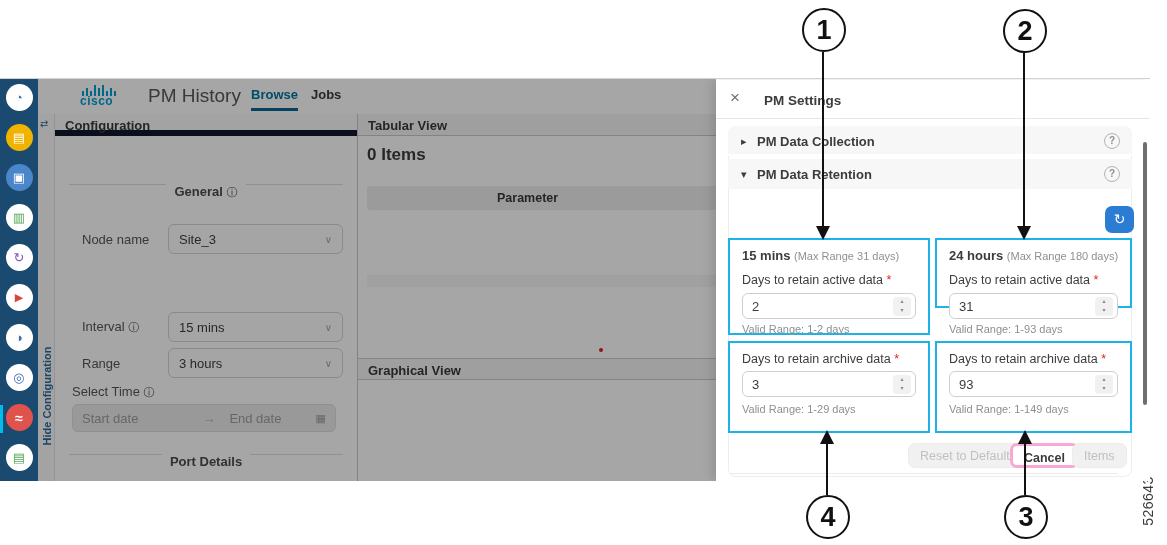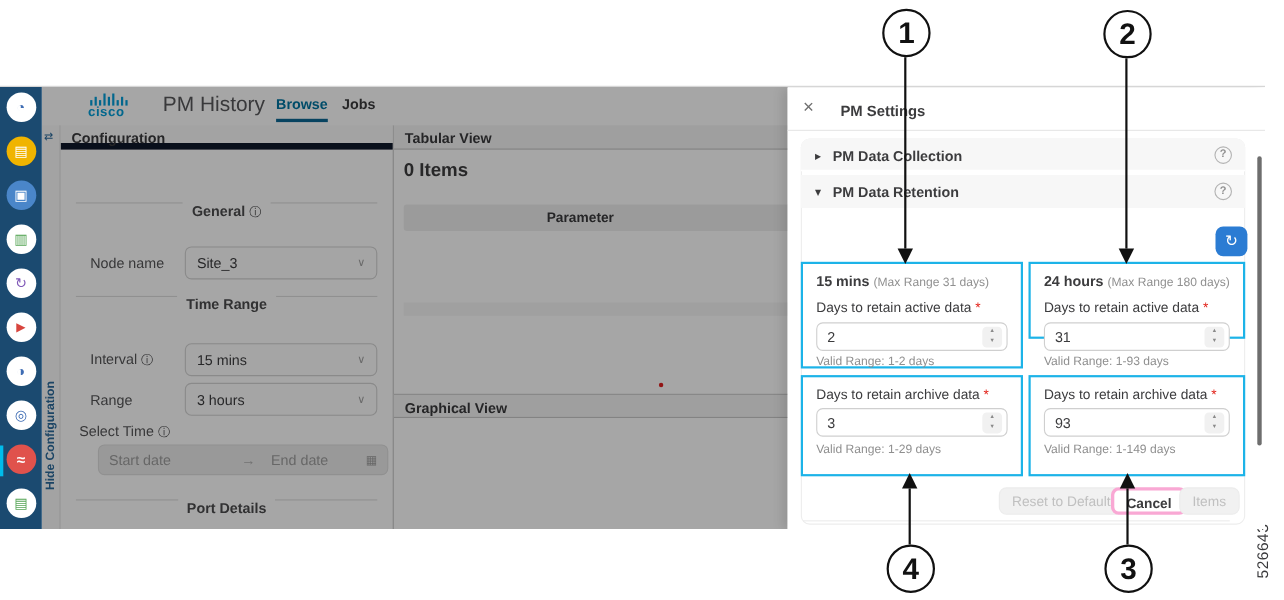--- a/index.html
+++ b/index.html
@@ -40,21 +40,21 @@
   .config { position:absolute; left:55px; top:35px; width:303px; height:368px; background:#fff; border-right:1px solid #c9c9c9; }
   .panel-head { height:22px; background:#fafafa; border-bottom:6px solid #0f172a; font-size:13px; font-weight:bold; color:#3a3a3c; padding:4px 0 0 10px; }
   .sect { position:absolute; left:14px; right:14px; display:flex; align-items:flex-start; gap:8px; font-size:13px; font-weight:bold; color:#4c4c4e; }
   .sect:before,.sect:after { content:""; flex:1; height:1px; background:#ddd; }
   .info { font-size:11px; font-weight:normal; color:#4c4c4e; }
   .frow { position:absolute; left:27px; right:14px; height:30px; display:flex; align-items:center; }
   .flabel { font-size:13px; color:#565658; width:86px; flex:0 0 auto; }
   .fsel { flex:1; height:30px; background:#fdfdfd; border:1px solid #d4d4d4; border-radius:6px; font-size:13px; color:#3e3e40; display:flex; align-items:center; padding:0 10px; }
   .fsel .chev { margin-left:auto; color:#a2a2a2; font-size:10px; }
   .slabel { position:absolute; left:17px; font-size:13px; color:#565658; }
-  .daterange { position:absolute; left:34px; top:290px; width:264px; height:28px; background:#ececec; border:1px solid #ddd; border-radius:6px; display:flex; align-items:center; padding:0 9px; font-size:13px; color:#9e9e9e;text-align:center; }
+  .daterange { position:absolute; left:17px; top:290px; width:264px; height:28px; background:#ececec; border:1px solid #ddd; border-radius:6px; display:flex; align-items:center; padding:0 9px; font-size:13px; color:#9e9e9e;text-align:center; }
   .daterange .arrow { margin:0 14px 0 64px; color:#b0b0b0; }
   .daterange .cal { margin-left:auto; color:#9e9e9e; font-size:11px; }
 
   
   .tabular-head { position:absolute; left:358px; top:35px; right:0; height:22px; background:#f4f4f4; border-bottom:1px solid #c9c9c9; font-size:13px; font-weight:bold; color:#3a3a3c; padding:4px 0 0 10px; }
   .items-count { position:absolute; left:367px; top:66px; font-size:17px; font-weight:bold; color:#3c3c3e; }
   .param-band { position:absolute; left:367px; top:107px; right:10px; height:24px; background:#efefef; border-radius:3px; }
   .param-band span { position:absolute; left:130px; top:5px; font-size:12.5px; font-weight:bold; color:#3a3a3c; }
   .empty-band { position:absolute; left:367px; top:196px; right:10px; height:12px; background:#f6f6f6; }
   .graph-head { position:absolute; left:358px; top:279px; right:0; height:22px; background:#f4f4f4; border-top:1px solid #cfcfcf; border-bottom:1px solid #c9c9c9; font-size:13px; font-weight:bold; color:#3a3a3c; padding:4px 0 0 10px; }
@@ -148,23 +148,20 @@
       <div class="sect" style="top:70px">
           <span><span>General</span> <span class="info">ⓘ</span></span>
         </div>
       <div class="frow" style="top:110px">
         <span class="flabel">Node name</span>
         <span class="fsel">
             <span>Site_3</span>
             <span class="chev">∨</span>
           </span>
       </div>
-      <div class="sect" style="top:155px">
-          <span>Time Range</span>
-        </div>
       <div class="frow" style="top:198px">
         <span class="flabel"><span>Interval</span> <span class="info">ⓘ</span></span>
         <span class="fsel">
             <span>15 mins</span>
             <span class="chev">∨</span>
           </span>
       </div>
       <div class="frow" style="top:234px">
         <span class="flabel">Range</span>
         <span class="fsel">

